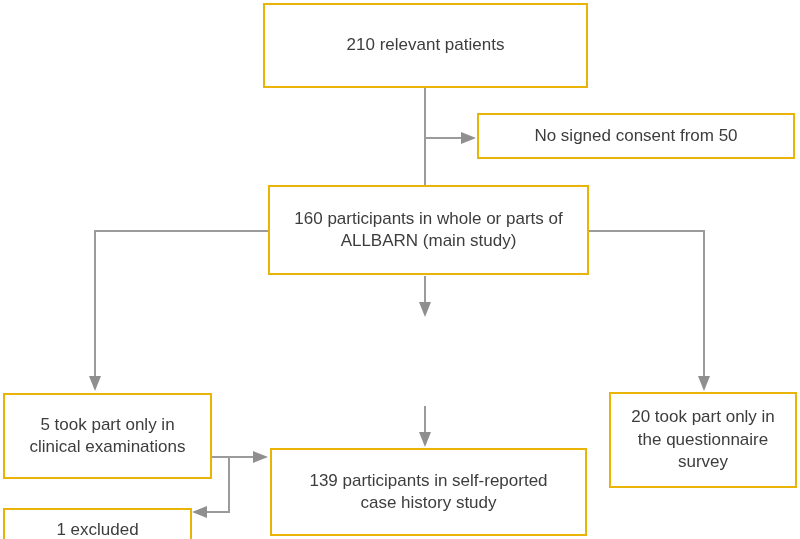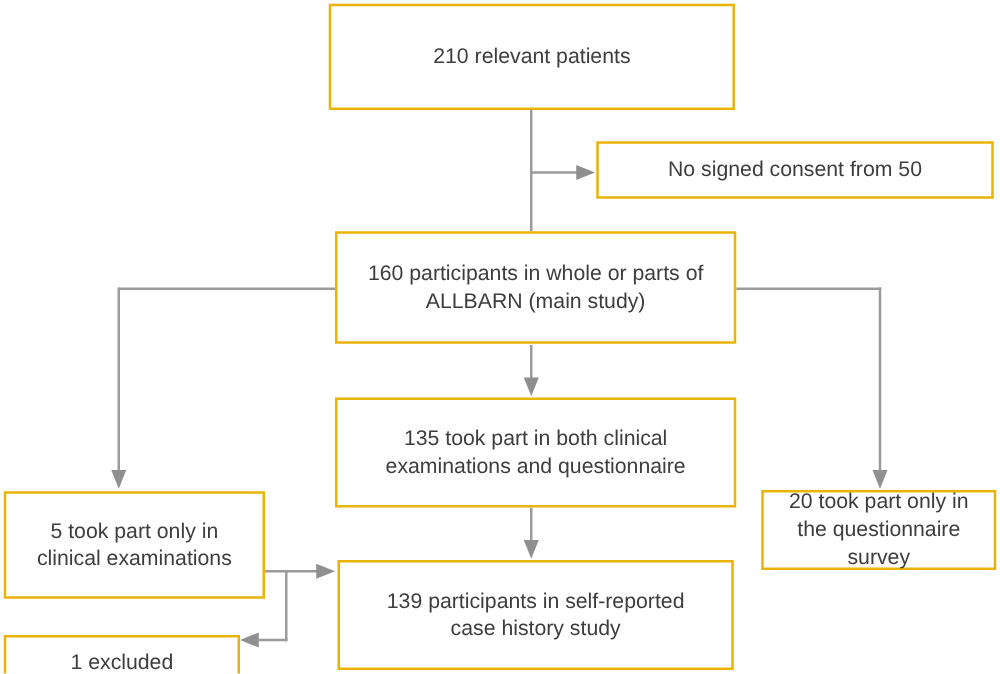--- a/index.html
+++ b/index.html
@@ -28,21 +28,21 @@
     align-items: center;
     justify-content: center;
     text-align: center;
   }
   .node span { display: block; }
   #n1 { left: 263px; top: 3px;   width: 325px; height: 85px; padding: 0 14px; }
   #n2 { left: 477px; top: 113px; width: 318px; height: 46px; padding: 0 1px; }
   #n3 { left: 268px; top: 185px; width: 321px; height: 90px; padding: 0 12px; }
   #n4 { left: 268px; top: 318px; width: 321px; height: 88px; padding: 0 12px; }
   #n5 { left: 3px;   top: 393px; width: 209px; height: 86px; padding: 0 22px; }
-  #n6 { left: 609px; top: 392px; width: 188px; height: 64px; padding: 0 12px; }
+  #n6 { left: 609px; top: 392px; width: 188px; height: 96px; padding: 0 12px; }
   #n7 { left: 270px; top: 448px; width: 317px; height: 88px; padding: 0 32px; }
   #n8 { left: 3px;   top: 508px; width: 189px; height: 45px; padding: 0 10px; }
 
   
   .line {
     position: absolute;
     background: #9b9b9b;
   }
   .arrow {
     position: absolute;
@@ -107,23 +107,20 @@
   </div>
 
   <div class="node" id="n2">
     <span>No signed consent from 50</span>
   </div>
 
   <div class="node" id="n3">
     <span>160 participants in whole or parts of ALLBARN (main study)</span>
   </div>
 
-  <div class="node" id="n4">
-    <span>135 took part in both clinical examinations and questionnaire</span>
-  </div>
 
   <div class="node" id="n5">
     <span>5 took part only in clinical examinations</span>
   </div>
 
   <div class="node" id="n6">
     <span>20 took part only in the questionnaire survey</span>
   </div>
 
   <div class="node" id="n7">

